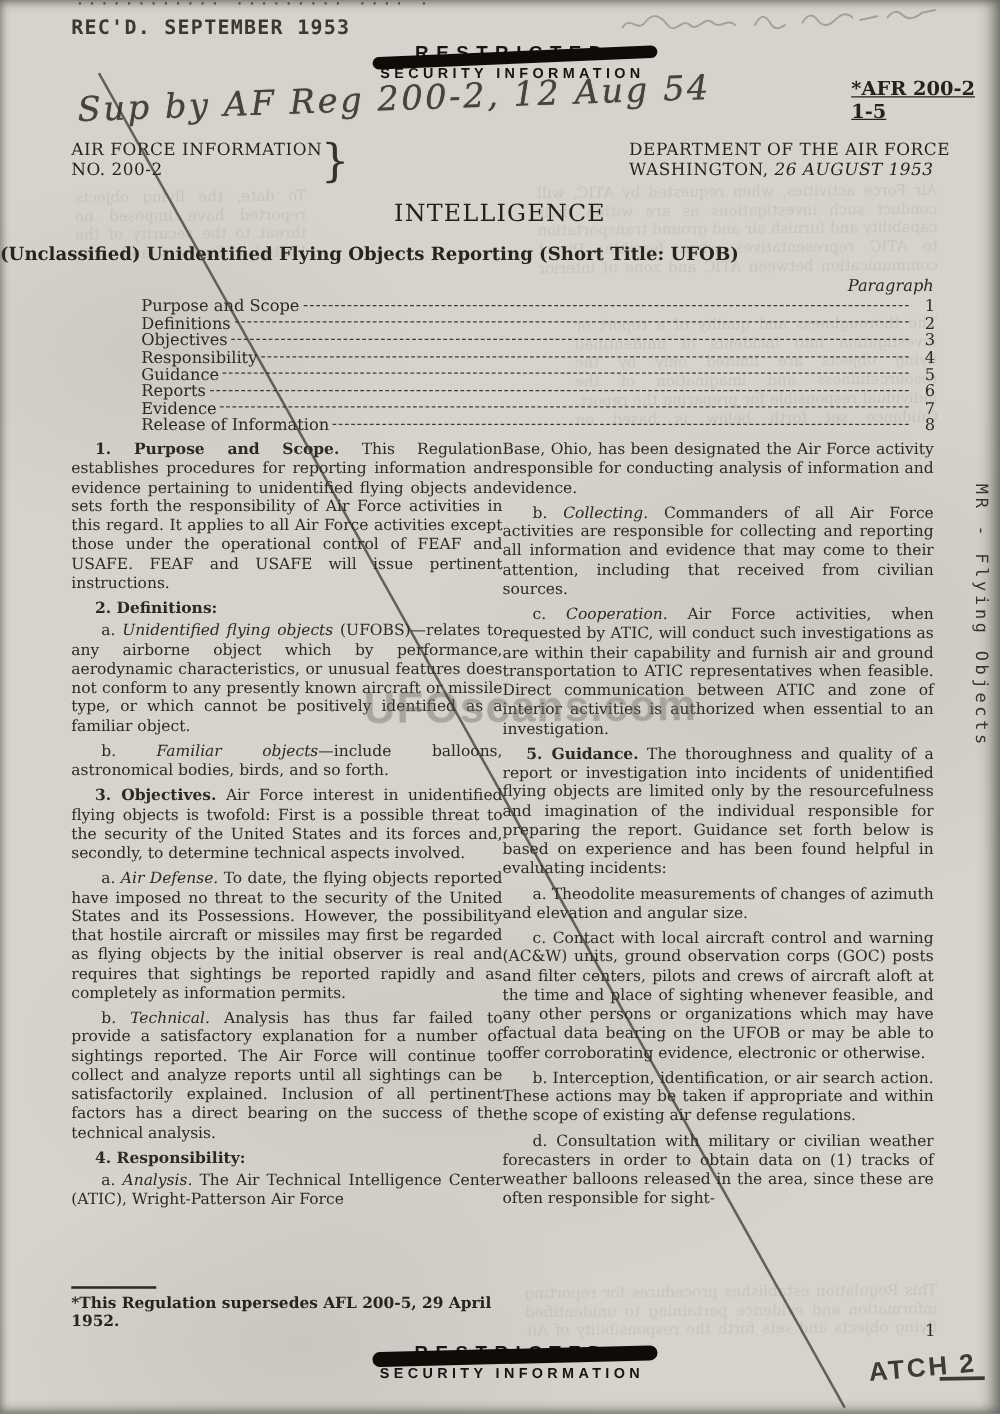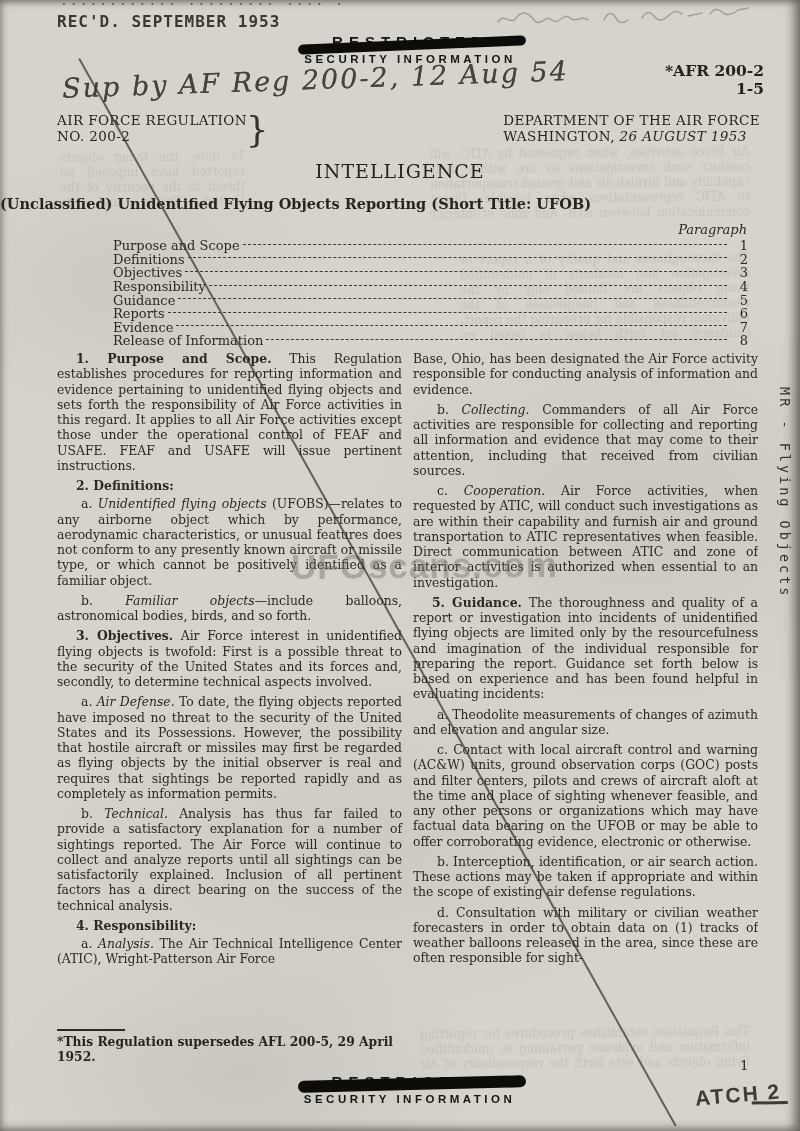--- a/index.html
+++ b/index.html
@@ -26,22 +26,22 @@
   .restricted-stamp .bar{position:absolute;left:-34px;right:-38px;top:7px;height:10px;
     background:#0d0c09;border-radius:6px;transform:rotate(-2.4deg);}
   .restricted-stamp.bottom .bar{top:5px;height:12px;transform:rotate(-1.4deg);}
   .restricted-stamp .sec{font-family:"Liberation Sans",sans-serif;font-weight:bold;
     font-size:11.5px;letter-spacing:3.5px;color:#16150f;margin-top:2px;}
   .stamp-top{left:295px;top:32px;width:230px;}
   .stamp-bottom{left:292px;top:1072px;width:235px;}
   
   .pencil{position:absolute;left:492px;top:2px;opacity:.8;}
   
-  .afr{position:absolute;right:36px;top:62px;text-align:right;font-weight:bold;
-    font-size:15.5px;line-height:1.15;color:#23221b;}
+  .afr{position:absolute;right:20px;top:62px;text-align:left;font-weight:bold;
+    font-size:15.5px;line-height:1.15;color:#23221b;text-decoration:underline;}
   
   .handnote{position:absolute;left:62px;top:64px;font-style:italic;font-size:27px;
     letter-spacing:2px;color:#45433b;transform:rotate(-2deg);white-space:nowrap;
     text-shadow:0 0 .6px rgba(69,67,59,.8);}
   
   .masthead{position:absolute;left:57px;right:40px;top:112px;display:flex;
     justify-content:space-between;font-size:13.5px;line-height:1.2;color:#26251d;}
   .mast-left{position:relative;letter-spacing:.4px;}
   .mast-left .brace{position:absolute;right:-22px;top:-4px;font-size:36px;font-weight:200;color:#34332b;}
   .mast-right{letter-spacing:.4px;}
@@ -51,21 +51,21 @@
   .doc-subtitle{position:absolute;left:0;width:100%;top:195px;
     font-weight:bold;font-size:14.5px;color:#26251d;}
   
   .toc{position:absolute;left:113px;right:52px;top:222px;font-size:13px;color:#2b2a22;}
   .toc-para{ text-align:right;font-style:italic;margin-bottom:2px;padding-right:1px;}
   .toc-row{display:flex;align-items:center;height:13.6px;}
   .toc-label{white-space:nowrap;}
   .toc-dots{flex:1;border-bottom:1.6px dashed #3c3b30;margin:0 3px 3px 3px;}
   .toc-num{width:18px;text-align:right;}
   
-  .cols{position:absolute;left:57px;top:351px;width:701px;height:682px;display:flex;gap:11px;overflow:hidden;}
+  .cols{position:absolute;left:57px;top:351px;width:701px;height:682px;display:flex;overflow:hidden;}
   .col{width:345px;text-align:justify;font-size:12.4px;line-height:1.23;color:#2b2a20;}
   .col p{margin:0 0 5px 0;text-indent:19px;}
   .col p.sub{text-indent:24px;}
   .col p.flush{text-indent:0;}
   .col p.head{font-weight:bold;margin-bottom:3px;}
   .b{font-weight:bold;}
   .it{font-style:italic;}
   
   .footnote{position:absolute;left:57px;top:1029px;width:350px;font-size:12.3px;font-weight:bold;color:#26251d;}
   .footnote .rule{width:68px;border-top:2px solid #2b2a22;margin-bottom:3px;}
@@ -123,21 +123,21 @@
 
   <div class="afr">
     <div>*AFR 200-2</div>
     <div>1-5</div>
   </div>
 
   <div class="handnote">Sup by AF Reg 200-2, 12 Aug 54</div>
 
   <div class="masthead">
     <div class="mast-left">
-      <div>AIR FORCE REGULATION</div>
+      <div>AIR FORCE INFORMATION</div>
       <div>NO. 200-2</div>
       <span class="brace">}</span>
     </div>
     <div class="mast-right">
       <div>DEPARTMENT OF THE AIR FORCE</div>
       <div><span>WASHINGTON, </span><span class="it">26 AUGUST 1953</span></div>
     </div>
   </div>
 
   <div class="doc-title">INTELLIGENCE</div>

